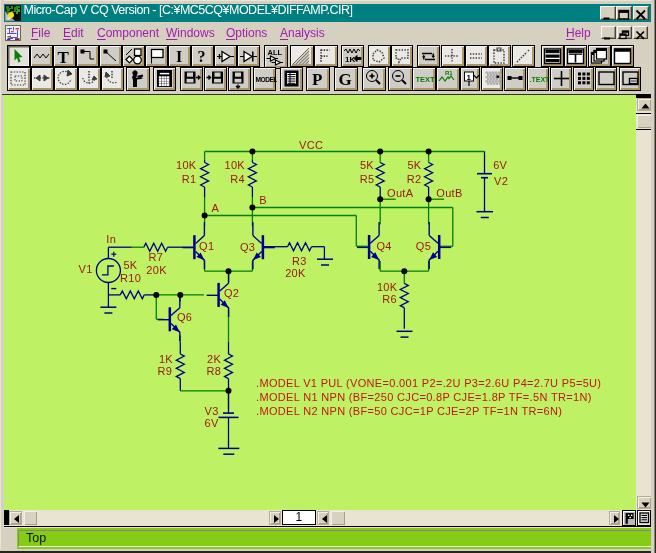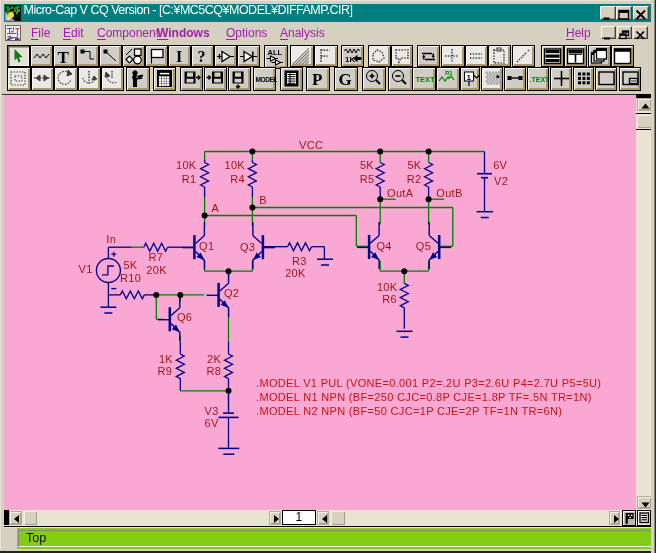--- a/index.html
+++ b/index.html
@@ -35,21 +35,21 @@
   .menuitem u { text-decoration-thickness:1px; text-underline-offset:1.5px; }
 
   
   .tbtn { position:absolute; background:#d0cdc7; border:1.4px solid #000;
     box-shadow: inset 1px 1px 0 #f7f4ec, inset -2px -2px 0 #ab9768; }
   .tbtn.pressed { background:#e3e1da; box-shadow: inset 1.5px 1.5px 0 #716b5e, inset -1px -1px 0 #f2efe6; }
   .tbtn.dis { background:#ebe9e5; }
   .tbtn svg { position:absolute; left:0; top:0; }
 
   
-  #canvas { left:4px; top:95px; width:632px; height:415px; background:#f9a8d4; }
+  #canvas { left:4px; top:95px; width:632px; height:415px; background:#bef264; }
   #canvastopline { left:2px; top:93.6px; width:650px; height:1.2px; background:#33312c; }
 
   
   #vscroll { left:636px; top:94px; width:16px; height:416px; background:#eae3d2; }
   #hscroll { left:4px; top:510px; width:648px; height:18px; background:#eae3d2; }
   .sbtn { position:absolute; background:#d7d1c1;
      border:1px solid #b5ad99;
      box-shadow: inset 1px 1px 0 #f2eee2, inset -1px -1px 0 #a89f89; }
   .sthumb { position:absolute; background:#d7d1c1;
      box-shadow: inset 1px 1px 0 #f2eee2, inset -1px -1px 0 #a89f89; }
@@ -109,21 +109,21 @@
         <rect x="10.5" y="3" width="3.5" height="1.5" fill="#d23c3c"></rect>
         <rect x="6" y="6" width="2.5" height="1.4" fill="#d23c3c"></rect>
         <rect x="2.5" y="11" width="3" height="1.5" fill="#d23c3c"></rect>
         <rect x="10" y="13.2" width="4.5" height="1.8" fill="#8c2020"></rect>
         <rect x="2" y="13.8" width="3" height="1.2" fill="#30309c"></rect>
       </svg>
     </div>
     <div class="menuitem" style="left:27px;"><u>F</u>ile</div>
     <div class="menuitem" style="left:59px;"><u>E</u>dit</div>
     <div class="menuitem" style="left:93px;"><u>C</u>omponent</div>
-    <div class="menuitem" style="left:153px;font-weight:bold;"><u>W</u>indows</div>
+    <div class="menuitem" style="left:162px;"><u>W</u>indows</div>
     <div class="menuitem" style="left:222px;"><u>O</u>ptions</div>
     <div class="menuitem" style="left:276px;"><u>A</u>nalysis</div>
     <div class="menuitem" style="left:562px;"><u>H</u>elp</div>
     <div class="capbtn" style="left:597px;top:4px;width:15px;height:13px;">
       <svg width="13" height="11">
         <rect x="2" y="7.5" width="6" height="2" fill="#000"></rect>
       </svg>
     </div>
     <div class="capbtn" style="left:613px;top:4px;width:15px;height:13px;">
       <svg width="13" height="11">

